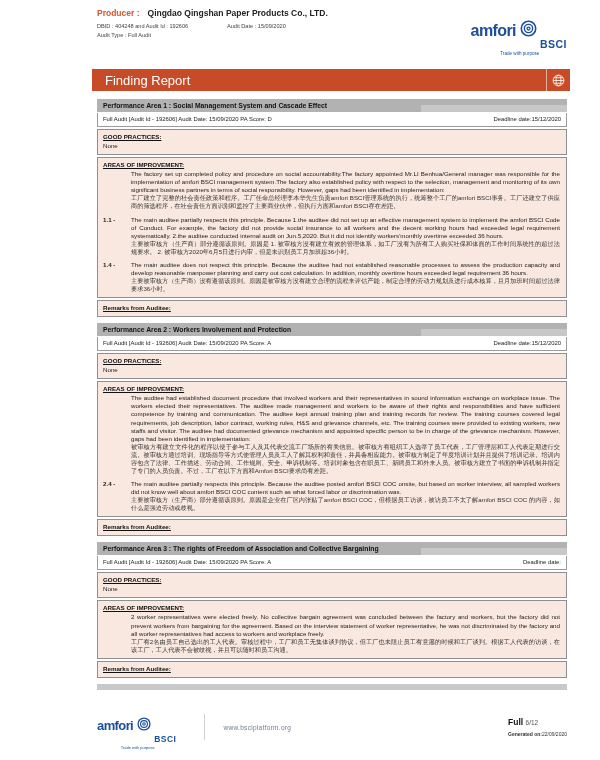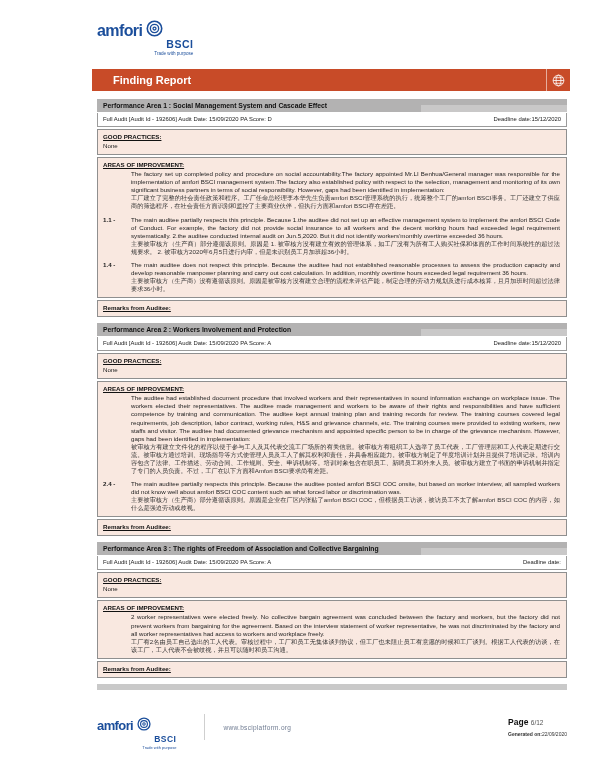--- a/index.html
+++ b/index.html
@@ -10,34 +10,34 @@
   
   .header { position:absolute; left:97px; top:8px; width:470px; }
   .header-row { display:flex; justify-content:space-between; }
   .producer-line { display:flex; }
   .producer-label { color:#D9542B; font-weight:bold; font-size:8.5px; margin-right:8px; white-space:nowrap; }
   .producer-name { font-weight:bold; font-size:8.5px; width:190px; line-height:1.25; color:#222; }
   .meta-block { font-size:5.6px; color:#444; margin-top:3px; line-height:1.6; }
   .meta-row1 { display:flex; }
   .meta-row1 span:first-child { width:130px; }
 
-  .amfori-logo { text-align:right; color:#1B4E9B; margin-top:3px; }
+  .amfori-logo { text-align:center; color:#1B4E9B; margin-top:3px; }
   .amfori-top { display:flex; align-items:center; }
   .amfori-word { font-weight:bold; font-size:16px; letter-spacing:-0.6px; }
   .amfori-spiral { margin:0 3px 0 4px; display:inline-block; }
   .amfori-bsci { font-size:10.5px; font-weight:bold; letter-spacing:0.5px;margin-top:27px; }
   .amfori-tagline { font-size:4.6px; color:#1B4E9B; margin-top:1px; margin-left:2px; }
   .amfori-logo.small .amfori-word { font-size:13px; }
   .amfori-logo.small .amfori-bsci { font-size:8.5px; }
   .amfori-logo.small .amfori-tagline { font-size:4px; }
 
   
   .banner { position:absolute; left:92px; top:69px; width:478px; height:22px;
     background:#C84B28; color:#fff; display:flex; align-items:center; }
-  .banner-title { font-size:11px; font-weight:bold; padding-left:21px; flex:1; }
+  .banner-title { font-size:13px; font-weight:normal; padding-left:13px; flex:1; }
   .banner-globe { width:24px; height:22px; border-left:1px solid rgba(255,255,255,0.55);
     display:flex; align-items:center; justify-content:center; }
 
   
   .content { position:absolute; left:97px; top:99px; width:470px; }
   .section { margin-bottom:6px; }
   .sec-bar { position:relative; height:13px; background:#B3B2B2; overflow:hidden; }
   .sec-bar-light { position:absolute; right:0; bottom:0; width:31%; height:55%; background:#C9C8C8; }
   .sec-title { position:relative; font-size:6.8px; font-weight:bold; color:#111;
     line-height:13px; padding-left:6px; z-index:1; }
@@ -67,20 +67,33 @@
   .generated-line { font-size:5px; color:#333; margin-top:4px; }
   .generated-label { font-weight:bold; }
 </style>
 </head>
 <body>
 
 <div class="page">
 
   <div class="header">
     <div class="header-row">
+      <div>
+        <div class="producer-line">
+          <span class="producer-label">Producer :</span>
+          <span class="producer-name">Qingdao Qingshan Paper Products Co., LTD.</span>
+        </div>
+        <div class="meta-block">
+          <div class="meta-row1">
+            <span>DBID : 404248 and Audit Id : 192606</span>
+            <span>Audit Date : 15/09/2020</span>
+          </div>
+          <div>Audit Type : Full Audit</div>
+        </div>
+      </div>
       <div class="amfori-logo">
         <div class="amfori-top">
           <span class="amfori-word">amfori</span>
           <span class="amfori-spiral">
             <svg width="17" height="17" viewBox="0 0 16 16" fill="none">
               <circle cx="8" cy="8" r="6.8" stroke="#1B4E9B" stroke-width="1.5"></circle>
               <circle cx="8" cy="8" r="3.9" stroke="#1B4E9B" stroke-width="1.3"></circle>
               <circle cx="8" cy="8" r="1.4" stroke="#1B4E9B" stroke-width="1.2"></circle>
             </svg>
           </span>
@@ -218,21 +231,21 @@
             </svg>
           </span>
           <span class="amfori-bsci">BSCI</span>
         </div>
         <div class="amfori-tagline">Trade with purpose</div>
       </div>
       <div class="footer-divider"></div>
       <div class="footer-url">www.bsciplatform.org</div>
       <div class="footer-right">
         <div class="page-line">
-          <span>Page</span>
+          <span>Full</span>
           <span class="page-num">6/12</span>
         </div>
         <div class="generated-line">
           <span class="generated-label">Generated on:</span><span>22/09/2020</span>
         </div>
       </div>
     </div>
   </div>
 
 </div>

